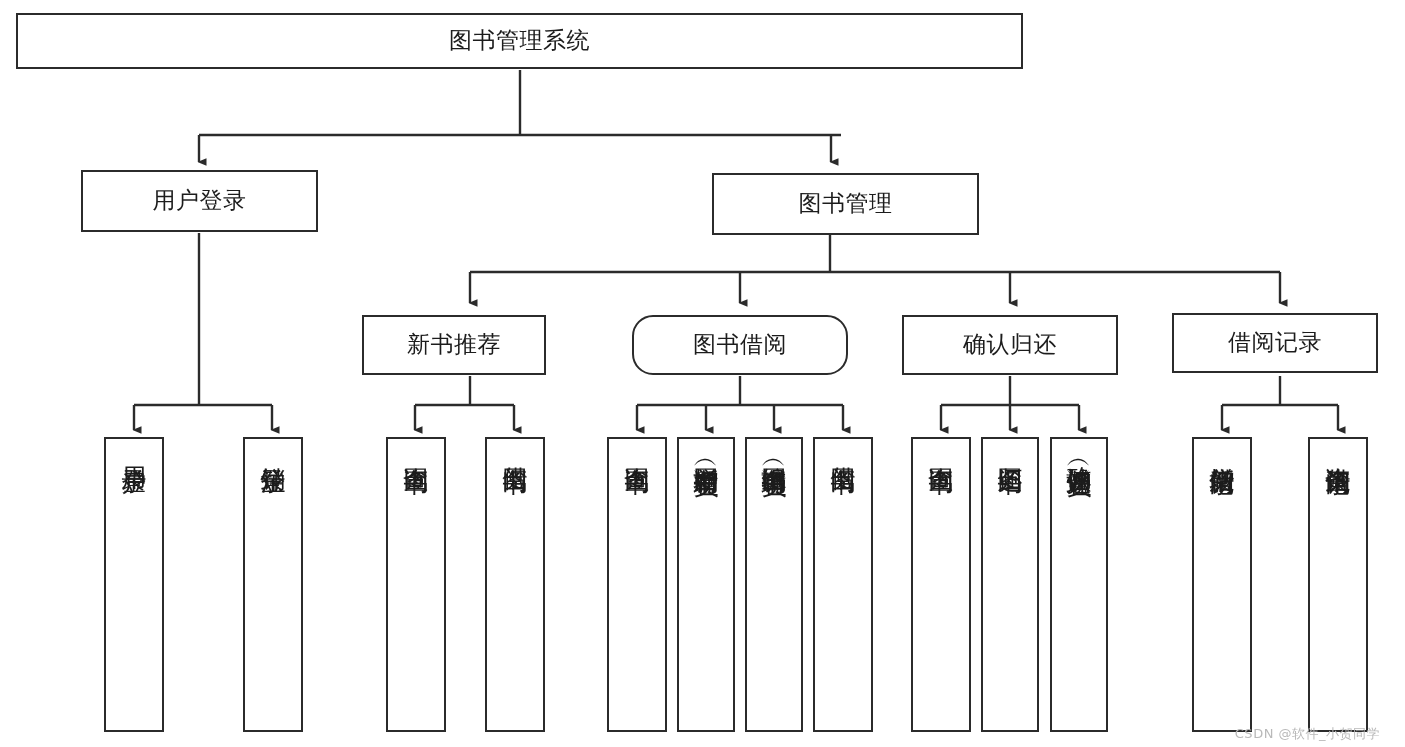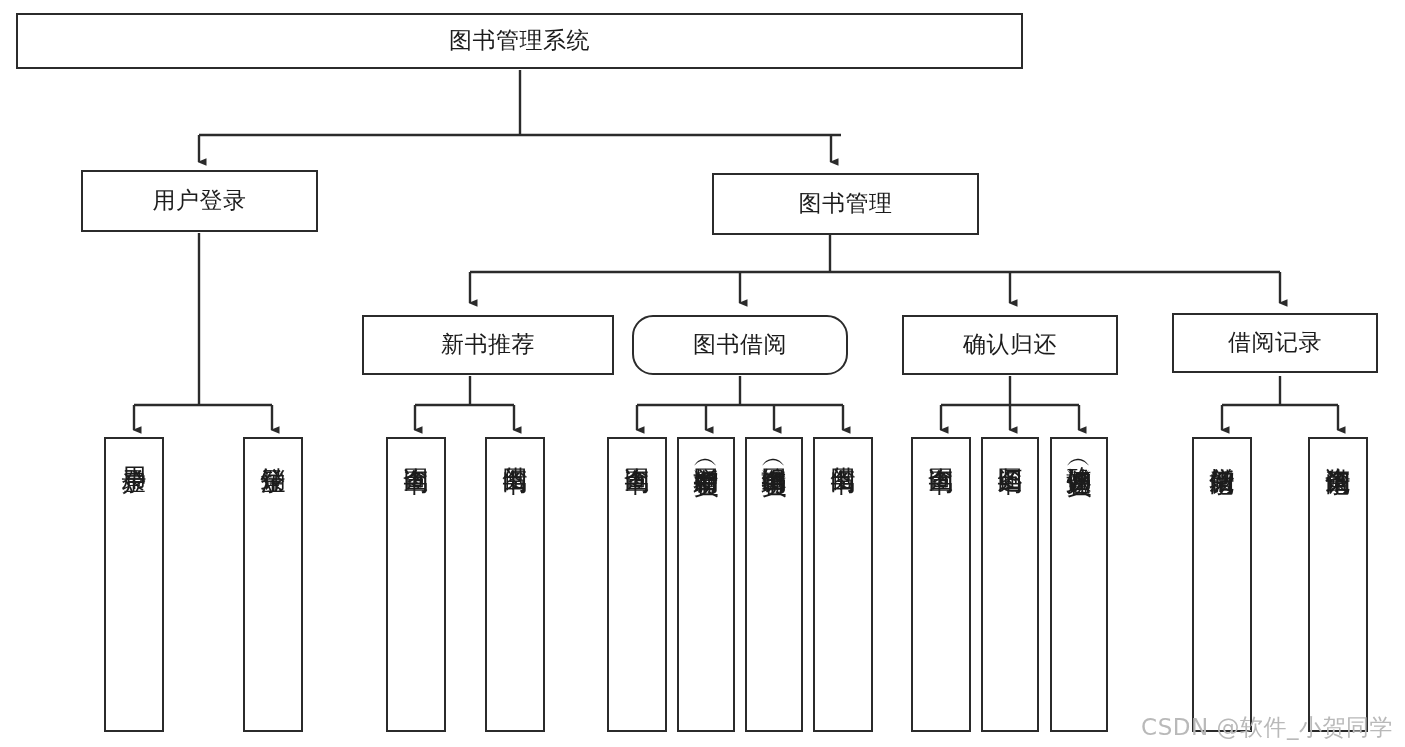--- a/index.html
+++ b/index.html
@@ -60,23 +60,23 @@
     font-size: 25px;
     line-height: 1.16;
     writing-mode: vertical-rl;
     text-orientation: upright;
     white-space: nowrap;
     margin: 0 auto;
     letter-spacing: 1px;
   }
   #watermark {
     position: absolute;
-    right: 12px;
+    right: 25px;
     bottom: 4px;
-    font-size: 23px;
+    font-size: 13px;
     color: #b9b9b9;
     letter-spacing: 0.5px;
     z-index: 5;
     white-space: nowrap;
     font-family: "DejaVu Sans", "Liberation Sans", sans-serif;
   }
 </style>
 </head>
 <body>
 
@@ -137,21 +137,21 @@
   </div>
 
   <div class="node h" style="left:81px; top:170px; width:237px; height:62px;">
     <span class="node-label">用户登录</span>
   </div>
 
   <div class="node h" style="left:712px; top:161px; width:267px; height:62px;margin-top:12px;">
     <span class="node-label">图书管理</span>
   </div>
 
-  <div class="node h" style="left:362px; top:315px; width:252px; height:60px;">
+  <div class="node h" style="left:362px; top:315px; width:184px; height:60px;">
     <span class="node-label">新书推荐</span>
   </div>
 
   <div class="node h" style="left:632px; top:315px; width:216px; height:60px;border-radius:21px;">
     <span class="node-label">图书借阅</span>
   </div>
 
   <div class="node h" style="left:902px; top:315px; width:216px; height:60px;">
     <span class="node-label">确认归还</span>
   </div>

